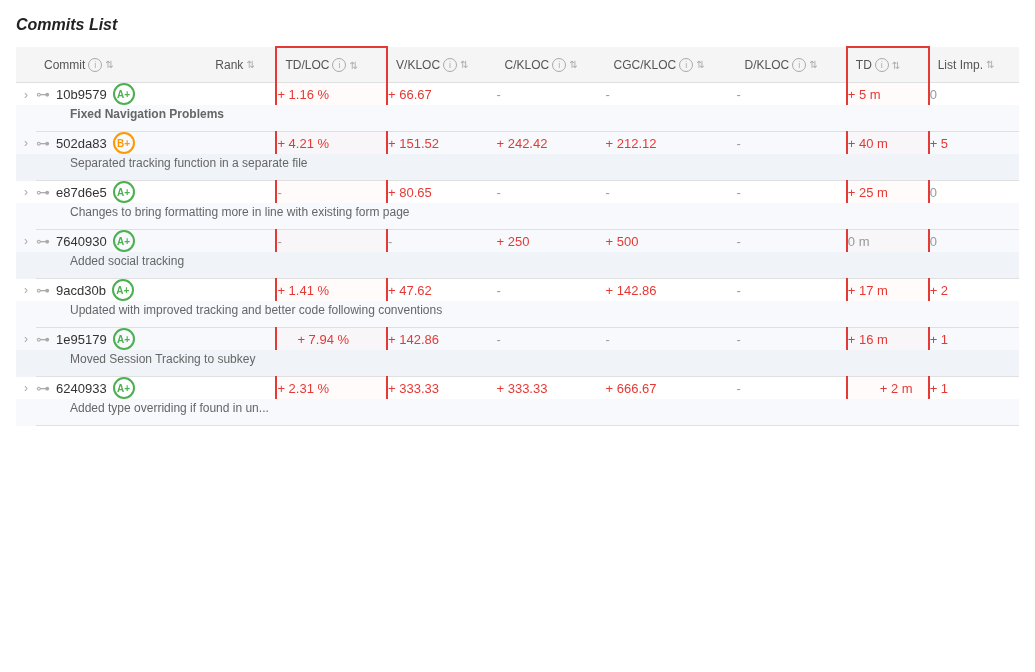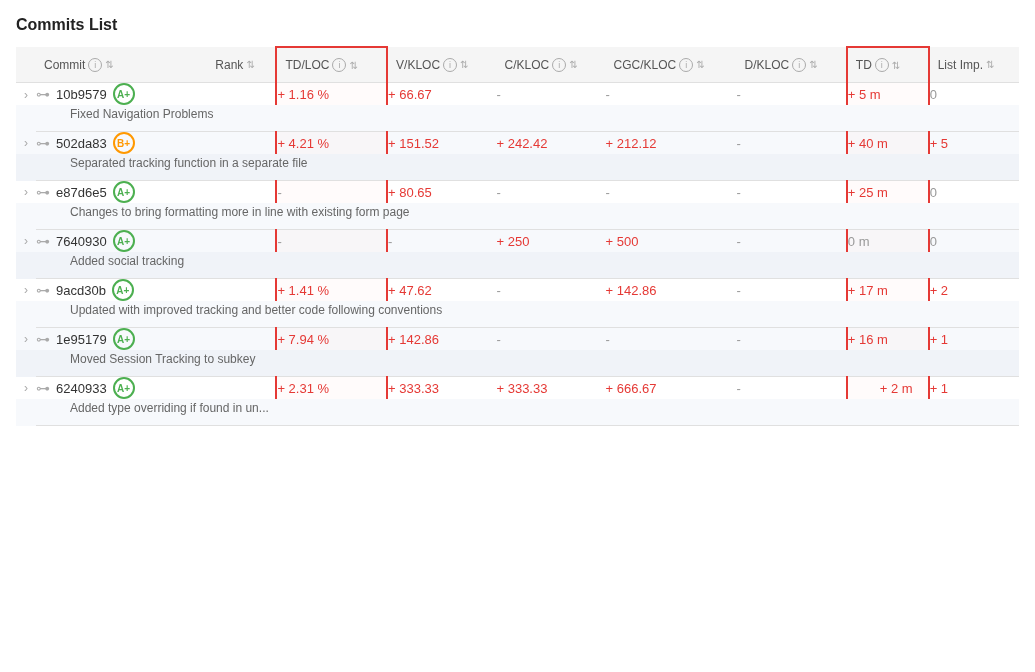--- a/index.html
+++ b/index.html
@@ -1,18 +1,18 @@
 <!DOCTYPE html>
 <html><head>
   <meta charset="utf-8">
   <style>
     * { box-sizing: border-box; margin: 0; padding: 0; }
     body { font-family: -apple-system, BlinkMacSystemFont, 'Segoe UI', sans-serif; font-size: 13px; color: #333; background: #fff; }
     .page { padding: 16px; }
-    h2 { font-size: 16px; font-weight: 600; margin-bottom: 12px; color: #222; }
+    h2 { font-size: 16px; font-weight: 600; margin-bottom: 12px; color: #222; font-style: italic; }
     table { width: 100%; border-collapse: collapse; }
     thead tr { background: #f5f5f5; }
     thead th { padding: 10px 8px; text-align: center; font-weight: 500; color: #555; font-size: 12px; border-bottom: 1px solid #e0e0e0; white-space: nowrap; }
     thead th .col-label { display: flex; align-items: center; gap: 3px; }
     .info-icon { display: inline-flex; align-items: center; justify-content: center; width: 14px; height: 14px; border-radius: 50%; border: 1px solid #aaa; font-size: 9px; color: #aaa; cursor: pointer; }
     .sort-icon { color: #aaa; font-size: 10px; }
     .badge { display: inline-flex; align-items: center; justify-content: center; width: 22px; height: 22px; border-radius: 50%; font-size: 10px; font-weight: 700; border: 2px solid; }
     .badge-a { color: #4caf50; border-color: #4caf50; }
     .badge-b { color: #ff9800; border-color: #ff9800; }
     .positive { color: #e53935; }
@@ -124,21 +124,21 @@
     <td>
       <span class="neutral">-</span>
     </td>
     <td class="outlined-td-col2" style="background: rgba(255,235,235,0.2);">
       <span class="positive">+ 5 m</span>
     </td>
     <td>
       <span class="neutral">0</span>
     </td>
   </tr>
-        <tr style="background: rgb(247, 249, 252);">
+        <tr style="background: rgb(247, 249, 252); font-weight: bold;">
     <td></td>
     <td colspan="9" style="font-size:12px; color:#666; padding: 2px 8px 10px 34px; border-bottom: 1px solid #e0e0e0;">Fixed Navigation Problems</td>
   </tr>
         <tr style="background: rgb(247, 249, 252);">
     <td style="width:20px; text-align:center;">
       <span style="color:#aaa; font-size:12px; cursor:pointer;">›</span>
     </td>
     <td style="min-width:140px;">
       <div class="commit-row-content">
         <span style="color:#aaa; font-size:14px;">⊶</span>
@@ -292,21 +292,21 @@
       <span style="color:#aaa; font-size:12px; cursor:pointer;">›</span>
     </td>
     <td style="min-width:140px;">
       <div class="commit-row-content">
         <span style="color:#aaa; font-size:14px;">⊶</span>
         <span style="font-weight:500; color:#333; cursor:pointer;">1e95179</span>
         <span class="badge badge-a">A+</span>
       </div>
     </td>
     <td></td>
-    <td class="outlined-col-td" style="background: rgba(255,235,235,0.2);">
+    <td class="outlined-col-td" style="background: rgba(255,235,235,0.2); padding-left: 20px;">
       <span class="positive">+ 7.94 %</span>
     </td>
     <td>
       <span class="positive">+ 142.86</span>
     </td>
     <td>
       <span class="neutral">-</span>
     </td>
     <td>
       <span class="neutral">-</span>

